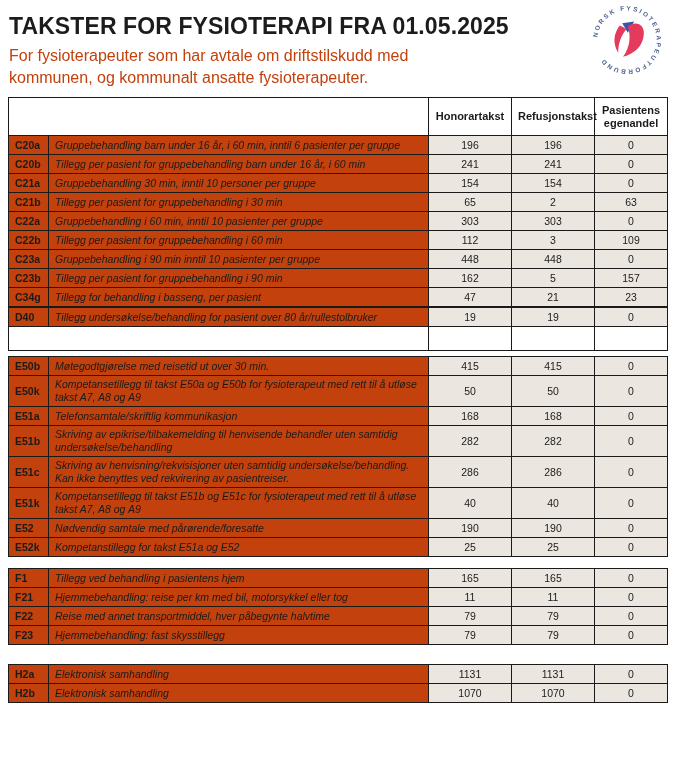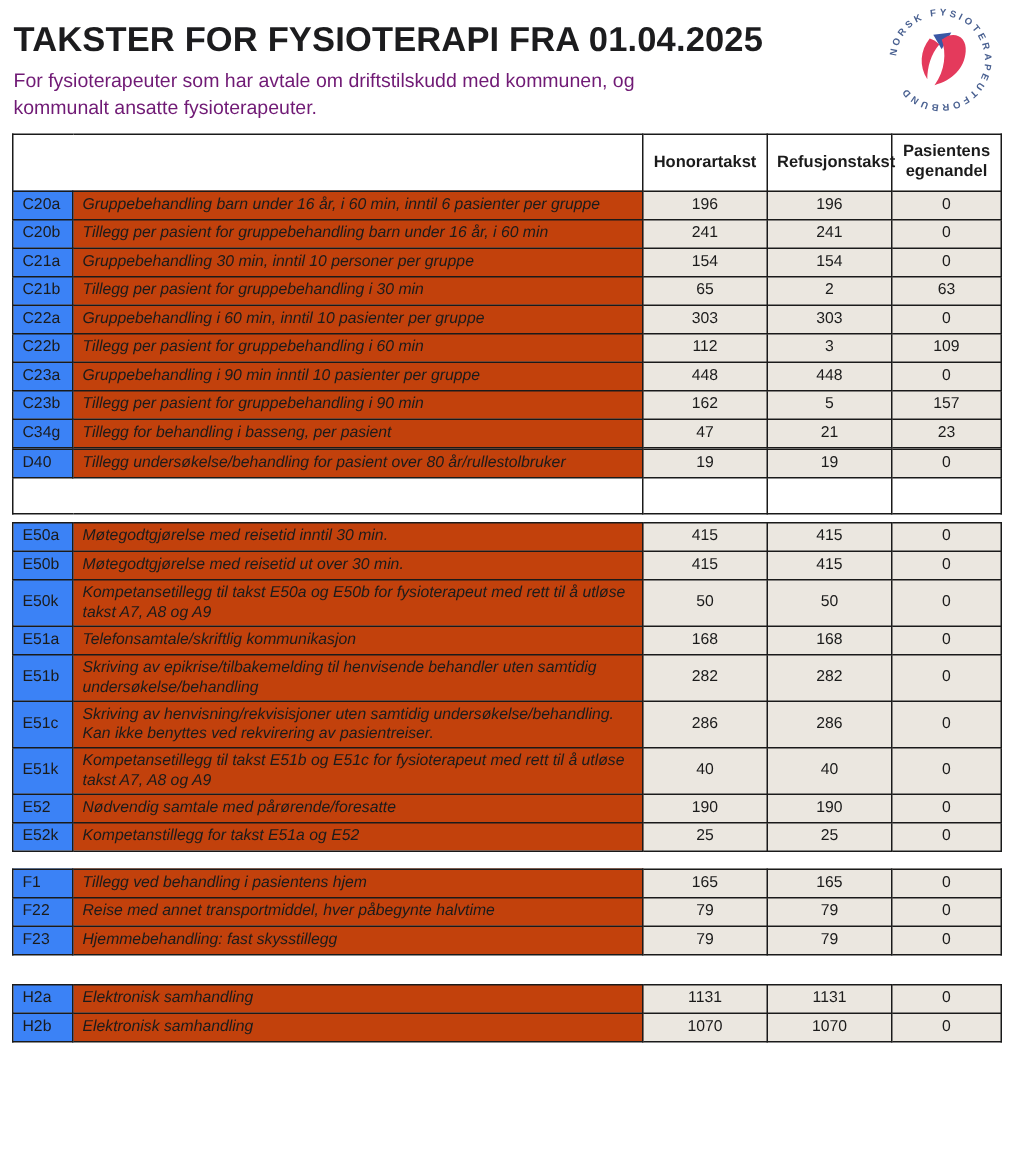--- a/index.html
+++ b/index.html
@@ -15,23 +15,23 @@
   }
   .header-area { position: relative; padding: 13px 0 0 9px; }
   .page-title {
     font-size: 23px;
     font-weight: bold;
     color: #1c1c1e;
     letter-spacing: 0.1px;
     margin-bottom: 5px;
   }
   .page-subtitle {
-    font-size: 13px;
+    font-size: 16px;
     line-height: 1.38;
-    color: #701a75;
+    color: #c2410c;
     max-width: 435px;
   }
   .logo { position: absolute; top: 0px; right: 6px; width: 80px; height: 80px; }
 
   table.rates {
     border-collapse: collapse;
     table-layout: fixed;
     width: 659px;
     margin-left: 8px;
     font-size: 10.5px;
@@ -50,38 +50,38 @@
   }
   table.rates thead th {
     background: #ffffff;
     font-weight: bold;
     text-align: center;
     font-size: 11px;
     height: 38px;
     line-height: 13px;
   }
   table.rates td { height: 19px; }
-  table.rates td.code { background: #3b82f6; font-weight: normal; font-size: 10.5px; }
+  table.rates td.code { background: #c2410c; font-weight: bold; font-size: 10.5px; }
   table.rates td.desc { background: #c2410c; font-style: italic; }
   table.rates td.val  { background: #ebe7e0; text-align: center; }
   table.rates tr.empty-row td { background: #ffffff; height: 24px; }
 
   .tbl-c { margin-top: 8px; padding-left: 20px; }
   .tbl-d { }
   .tbl-e { margin-top: 5px; }
   .tbl-f { margin-top: 11px; }
   .tbl-h { margin-top: 19px; padding-left: 27px; }
 </style>
 </head>
 <body>
 
 <div class="page">
 
   <div class="header-area">
-    <div class="page-title">TAKSTER FOR FYSIOTERAPI FRA 01.04.2025</div>
+    <div class="page-title">TAKSTER FOR FYSIOTERAPI FRA 01.05.2025</div>
     <div class="page-subtitle">For fysioterapeuter som har avtale om driftstilskudd med kommunen, og kommunalt ansatte fysioterapeuter.</div>
     <div class="logo">
       <svg viewBox="0 0 100 100" width="80" height="80">
         <defs>
           <path id="ringPath" d="M 50,50 m -37,0 a 37,37 0 1,1 74,0 a 37,37 0 1,1 -74,0" fill="none"></path>
         </defs>
         <text font-size="8" font-weight="bold" letter-spacing="2.6" fill="#4a6191" font-family="Liberation Sans, sans-serif">
           <textPath href="#ringPath" startOffset="3">NORSK FYSIOTERAPEUTFORBUND</textPath>
         </text>
 
@@ -205,27 +205,20 @@
   <table class="rates tbl-e">
     <colgroup>
         <col class="c-code">
         <col class="c-desc">
         <col class="c-hon">
         <col class="c-ref">
         <col class="c-egen">
       </colgroup>
     <tbody>
         <tr>
-          <td class="code">E50a</td>
-          <td class="desc">Møtegodtgjørelse med reisetid inntil 30 min.</td>
-          <td class="val">415</td>
-          <td class="val">415</td>
-          <td class="val">0</td>
-        </tr>
-        <tr>
           <td class="code">E50b</td>
           <td class="desc">Møtegodtgjørelse med reisetid ut over 30 min.</td>
           <td class="val">415</td>
           <td class="val">415</td>
           <td class="val">0</td>
         </tr>
         <tr>
           <td class="code">E50k</td>
           <td class="desc">Kompetansetillegg til takst E50a og E50b for fysioterapeut med rett til å utløse takst A7, A8 og A9</td>
           <td class="val">50</td>
@@ -287,20 +280,27 @@
       </colgroup>
     <tbody>
         <tr>
           <td class="code">F1</td>
           <td class="desc">Tillegg ved behandling i pasientens hjem</td>
           <td class="val">165</td>
           <td class="val">165</td>
           <td class="val">0</td>
         </tr>
         <tr>
+          <td class="code">F21</td>
+          <td class="desc">Hjemmebehandling: reise per km med bil, motorsykkel eller tog</td>
+          <td class="val">11</td>
+          <td class="val">11</td>
+          <td class="val">0</td>
+        </tr>
+        <tr>
           <td class="code">F22</td>
           <td class="desc">Reise med annet transportmiddel, hver påbegynte halvtime</td>
           <td class="val">79</td>
           <td class="val">79</td>
           <td class="val">0</td>
         </tr>
         <tr>
           <td class="code">F23</td>
           <td class="desc">Hjemmebehandling: fast skysstillegg</td>
           <td class="val">79</td>

